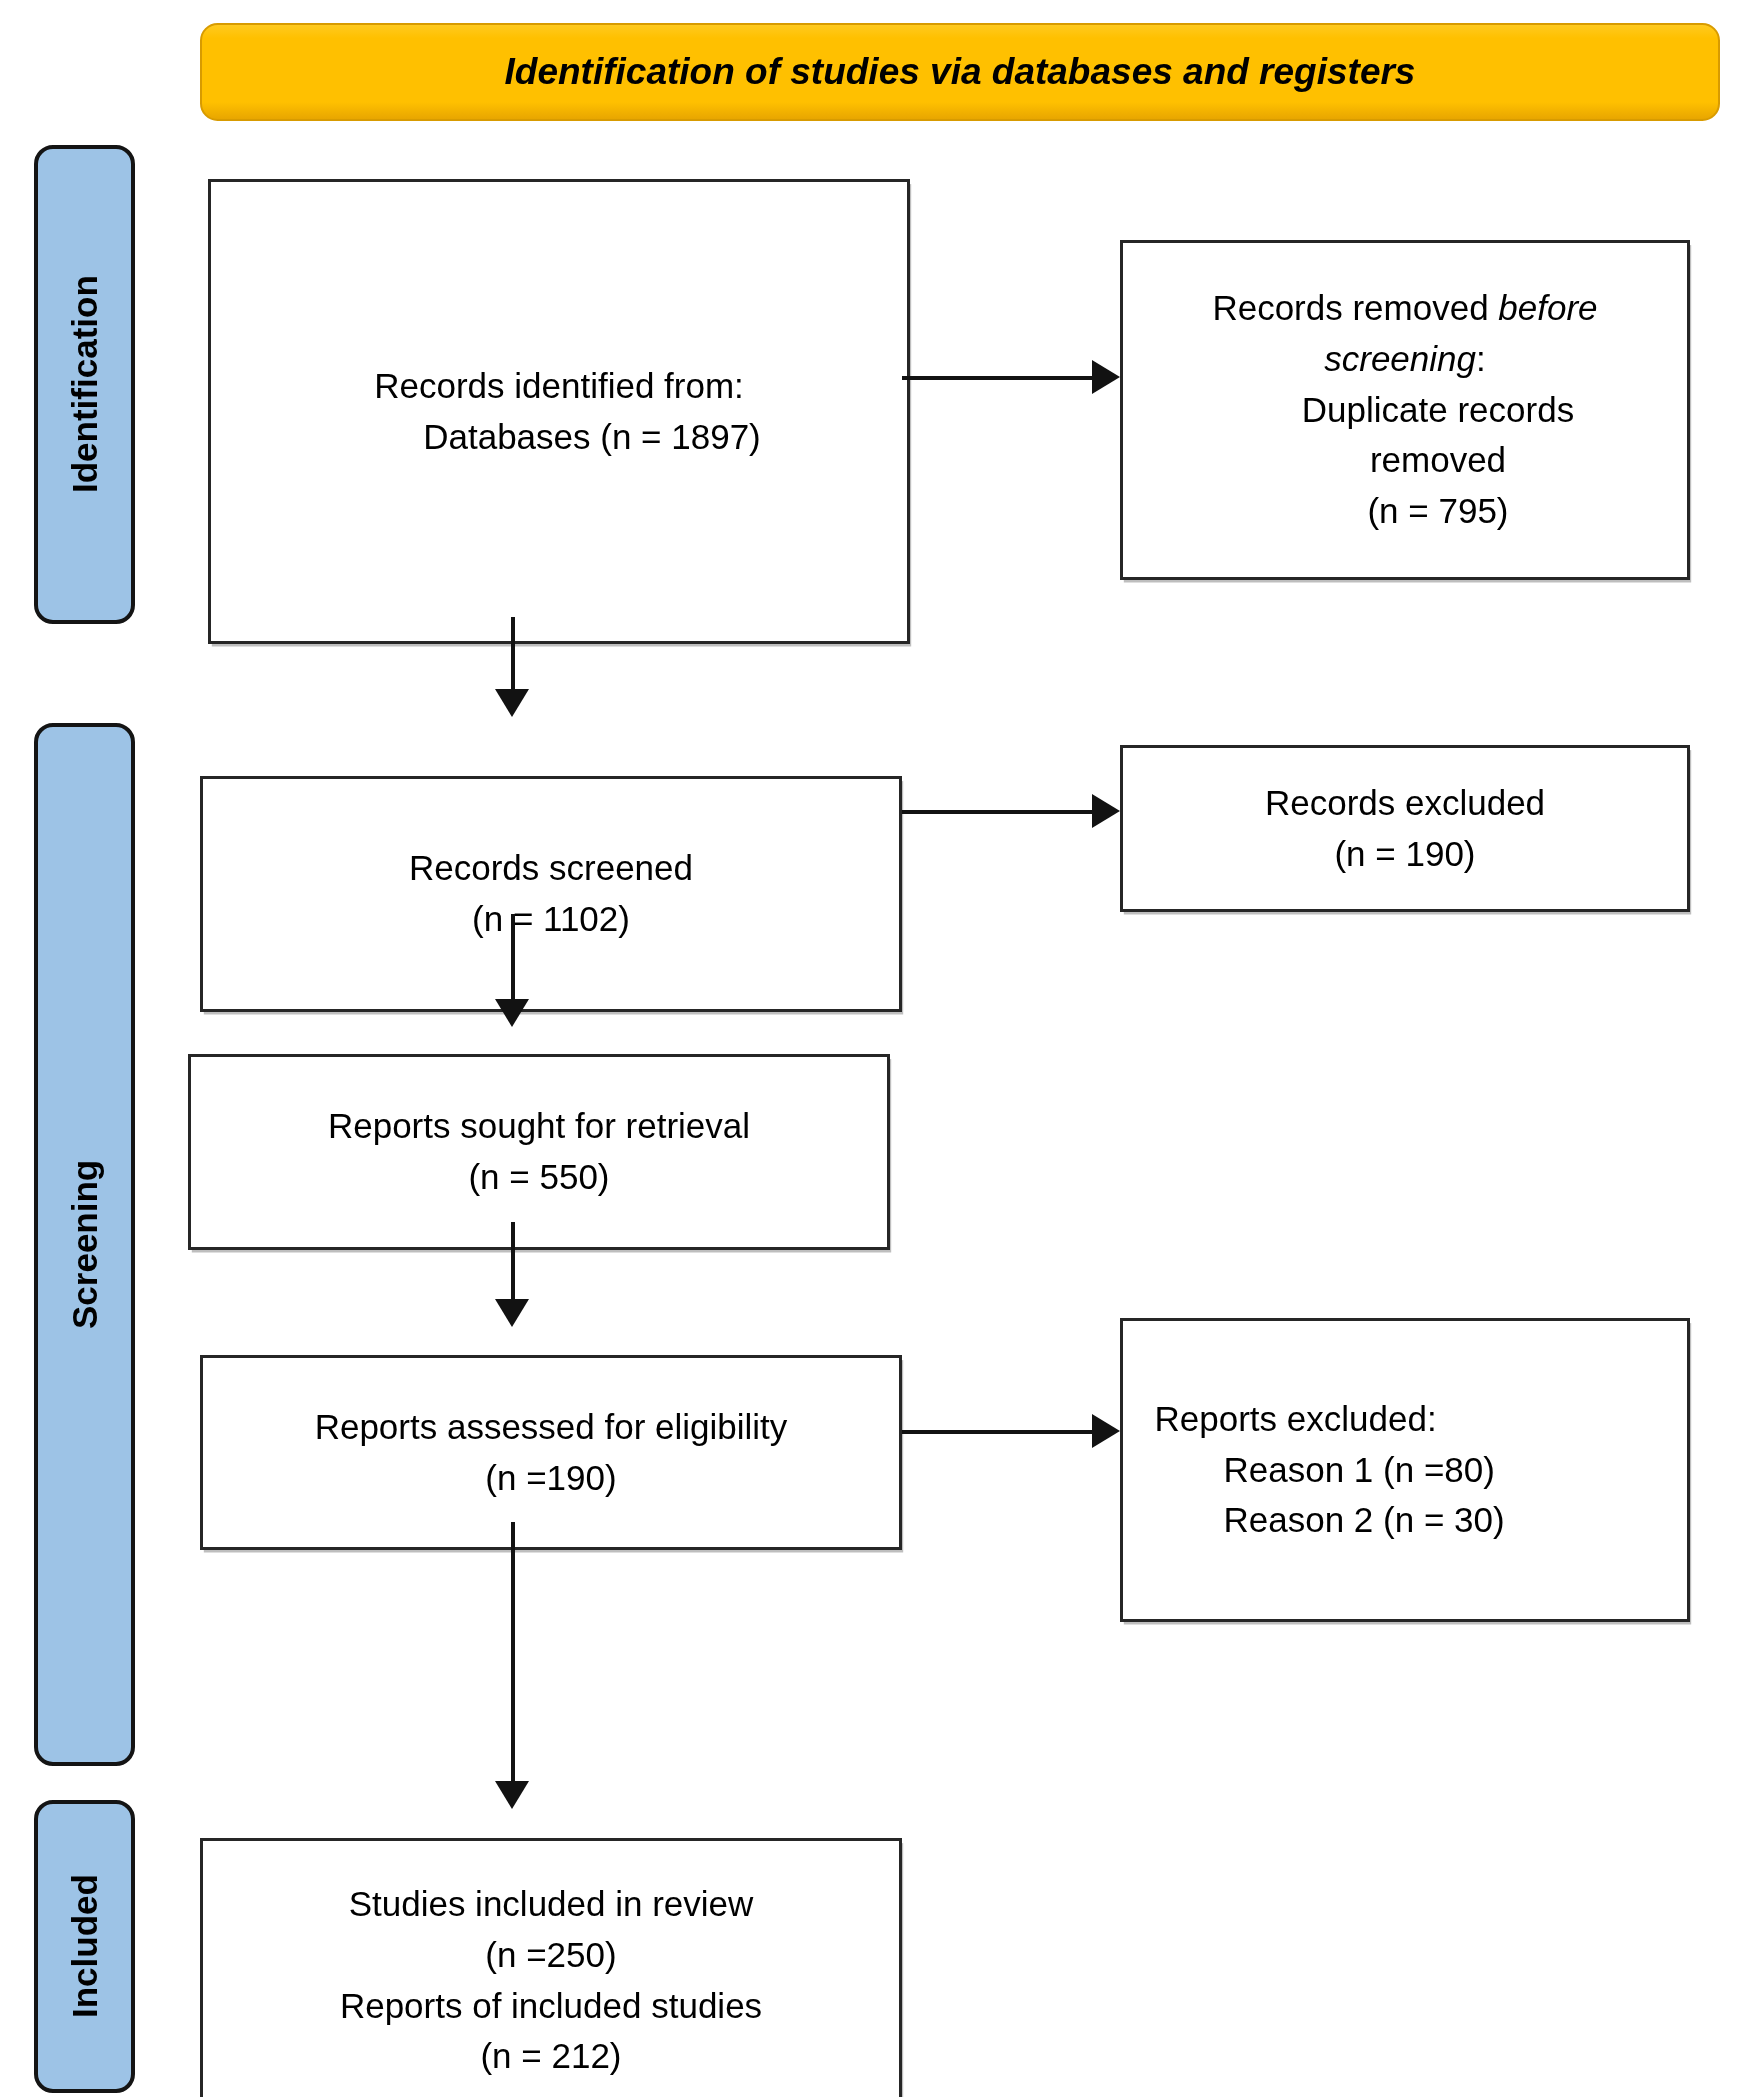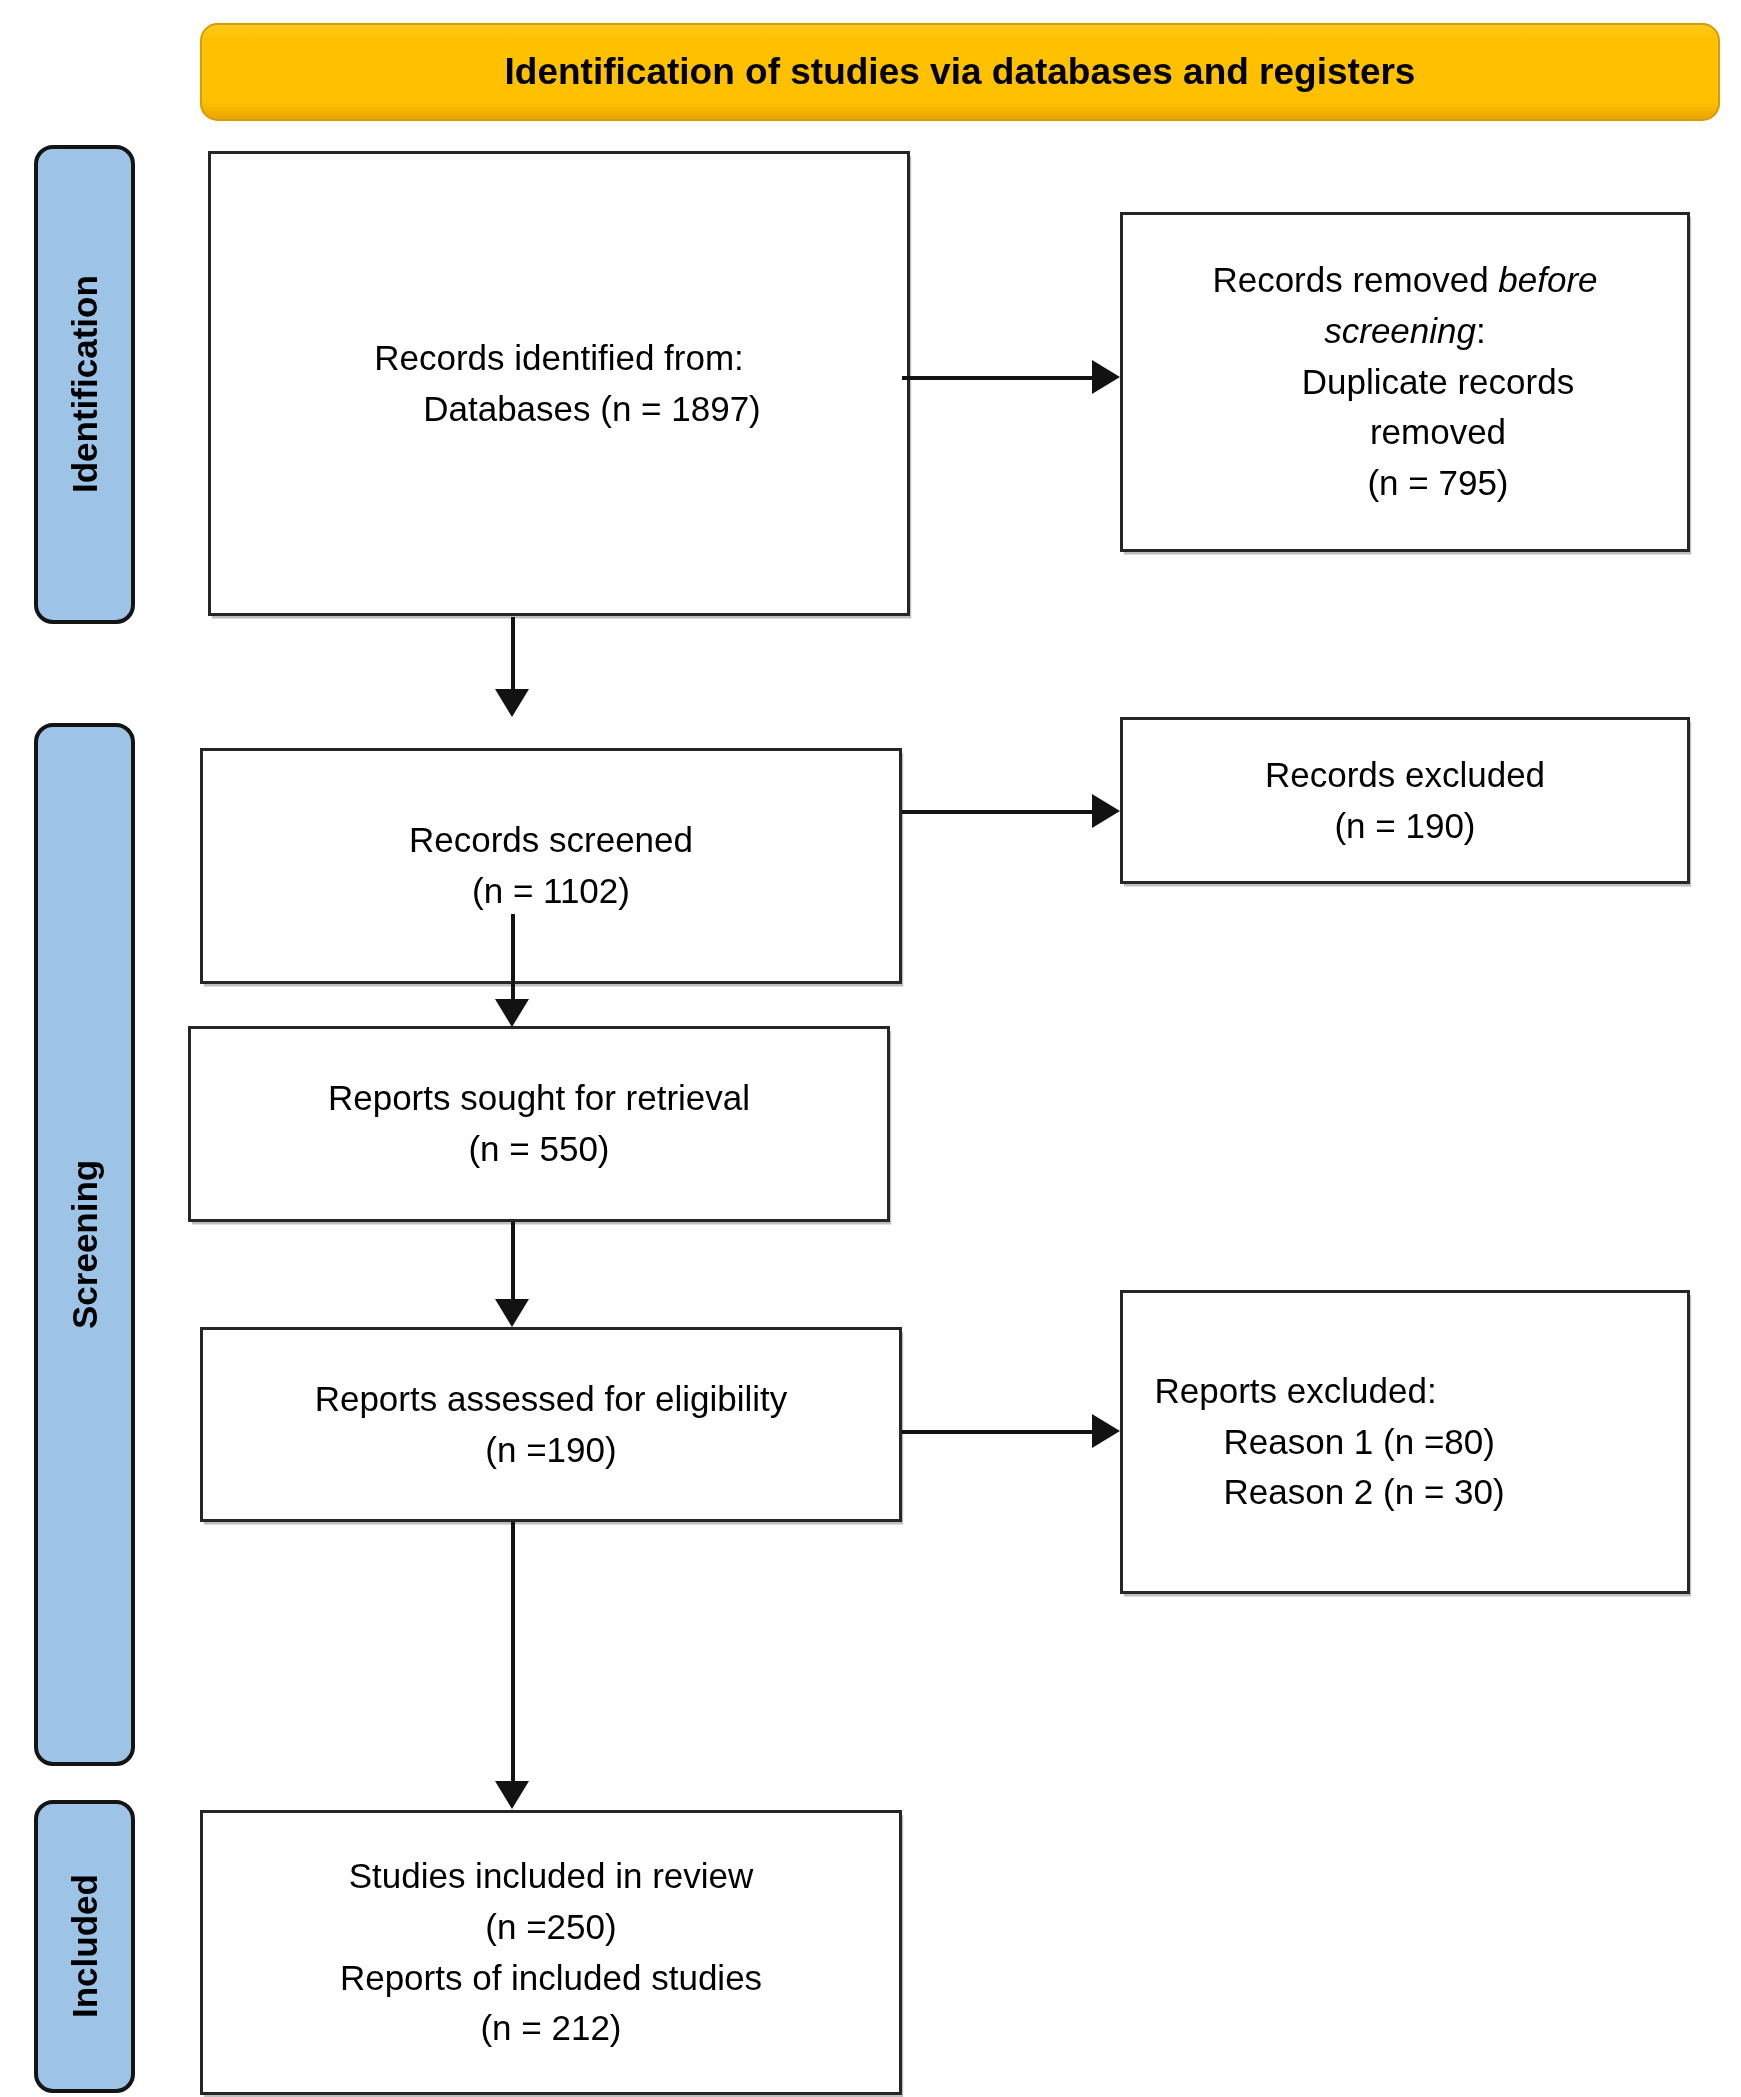--- a/index.html
+++ b/index.html
@@ -12,21 +12,21 @@
   }
   #canvas { position: relative; width: 1741px; height: 2097px; overflow: hidden; }
 
   
   .banner {
     position: absolute; left: 200px; top: 23px; width: 1520px; height: 98px;
     background: linear-gradient(180deg, #ffca1f 0%, #ffc000 14%, #ffc000 82%, #e8a600 100%);
     border: 2.5px solid #d89b00;
     border-radius: 17.6px;
     display: flex; align-items: center; justify-content: center;
-    font-size: 37px; font-weight: 700;
+    font-size: 37px; font-weight: 700; font-style: italic;
   }
 
   
   .stage {
     position: absolute; left: 34px; width: 101px;
     background: #9DC3E6;
     border: 4.4px solid #141414;
     border-radius: 19px;
     display: flex; align-items: center; justify-content: center;
     font-size: 35px; font-weight: 700;
@@ -38,21 +38,21 @@
   #stage-included       { top: 1800px; height: 293px; }
 
   
   .box {
     position: absolute;
     background: #ffffff;
     border: 3.8px solid #262626;
     box-shadow: 2.5px 3.8px 0 -1.3px rgba(110,110,110,0.45);
     display: flex; flex-direction: column; justify-content: center;
     text-align: center;
-    font-size: 35px; line-height: 1.45;
+    font-size: 35px; line-height: 1.45; margin-top: 28px;
   }
   #box-records-identified { left: 208px;  top: 151px;  width: 702px; height: 465px; }
   #box-records-removed    { left: 1120px; top: 212px;  width: 570px;  height: 340px; }
   #box-records-screened   { left: 200px;  top: 748px; width: 702px; height: 236px; }
   #box-records-excluded   { left: 1120px; top: 717px; width: 570px;  height: 167px; }
   #box-reports-sought     { left: 188px;  top: 1026px; width: 702px; height: 196px; }
   #box-reports-assessed   { left: 200px;  top: 1327px; width: 702px; height: 195px; }
   #box-reports-excluded   { left: 1120px; top: 1290px; width: 570px;  height: 304px;
                             text-align: left; padding-left: 31.5px; }
   #box-studies-included   { left: 200px;  top: 1810px; width: 702px; height: 285px; }

